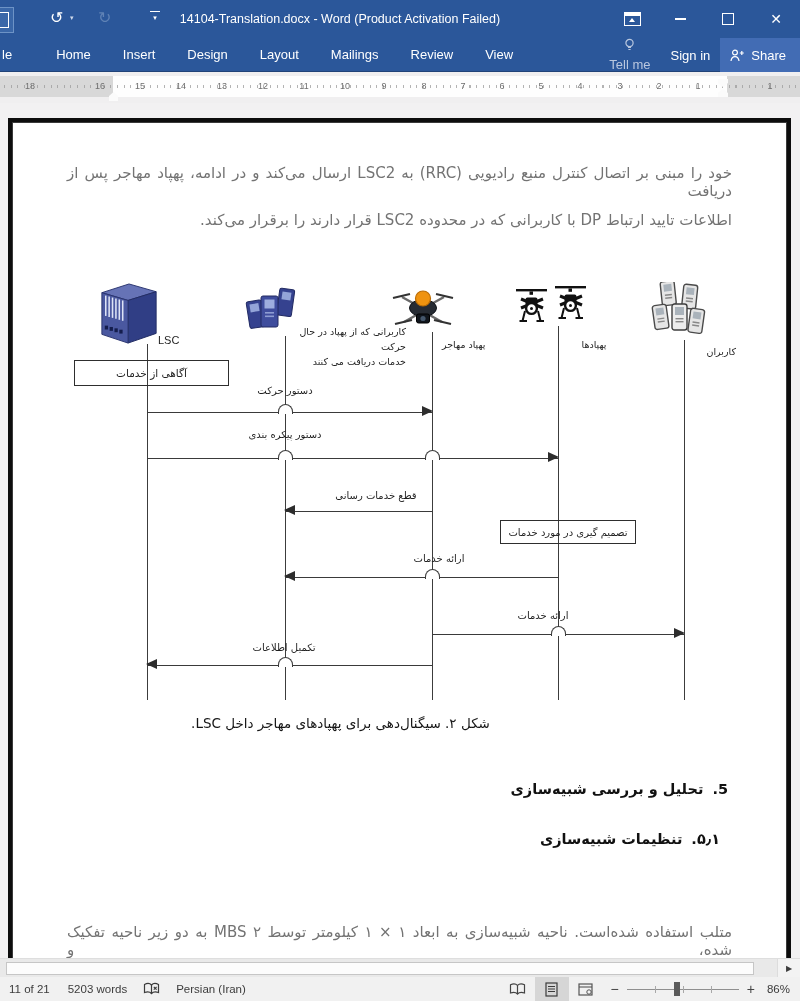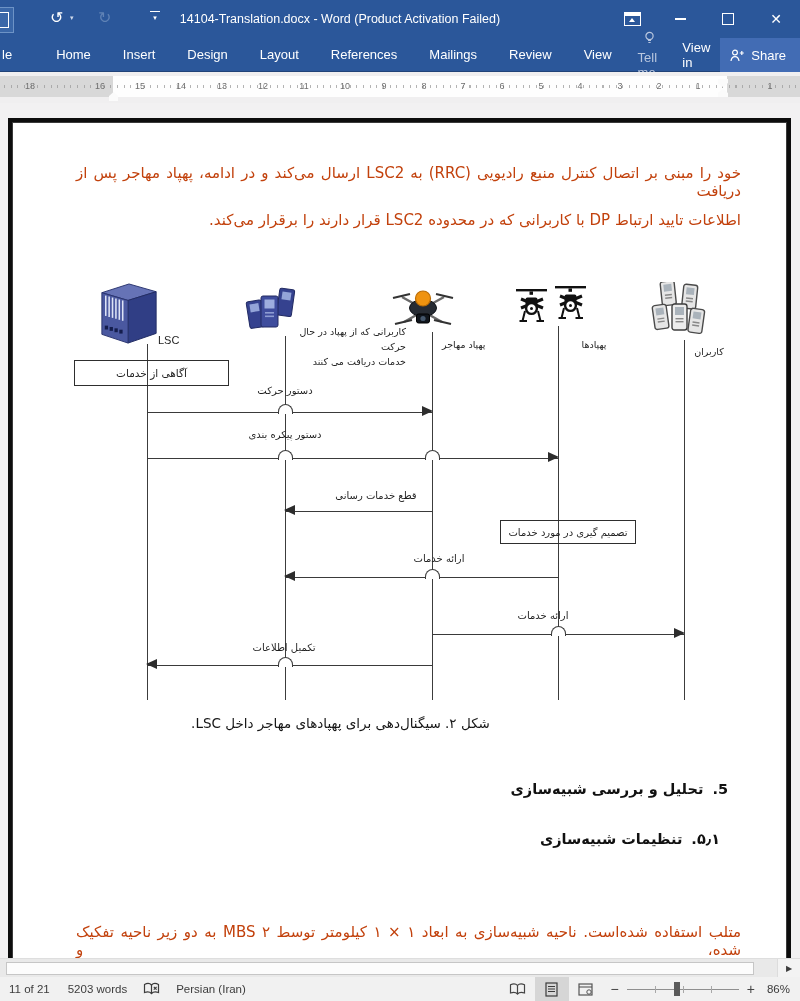--- a/index.html
+++ b/index.html
@@ -40,21 +40,21 @@
     background:repeating-linear-gradient(to right,#9b9b9b 0 1px,transparent 1px 6.65px);opacity:.75;}
   .ruler-num{position:absolute;top:3px;transform:translateX(-50%);font-size:9px;color:#6f6f6f;background:transparent;padding:0 2px;line-height:14px;}
   .marker{position:absolute;background:#fbfbfb;filter:drop-shadow(0 0 .5px #777);}
   .mk-left{left:109px;top:16px;width:9px;height:9px;clip-path:polygon(50% 0,100% 45%,100% 100%,0 100%,0 45%);}
   .mk-fl{left:718px;top:3px;width:10px;height:8px;clip-path:polygon(0 0,100% 0,100% 50%,50% 100%,0 50%);}
   .mk-hang{left:718px;top:13px;width:10px;height:8px;clip-path:polygon(50% 0,100% 50%,100% 100%,0 100%,0 50%);}
   
   .doc-area{position:absolute;left:0;top:103px;width:800px;height:855px;background:#f2f1f2;overflow:hidden;}
   .page{position:absolute;left:8px;top:15px;width:783px;height:852px;background:#fff;border:4px solid #0d0d0d;box-sizing:border-box;}
   .page::before{content:'';position:absolute;inset:0px;border:1px solid #3a3a3a;pointer-events:none;}
-  .para{position:absolute;left:9px;width:775px;padding:0 55px;box-sizing:border-box;font-size:15px;color:#c2410c;direction:rtl;white-space:nowrap;}
+  .para{position:absolute;left:0;width:775px;padding:0 55px;box-sizing:border-box;font-size:15px;color:#737373;direction:rtl;white-space:nowrap;}
   .para.just{white-space:normal;text-align:justify;text-align-last:justify;}
   .para.rt{text-align:right;}
   
   .figure{position:absolute;left:0;top:158px;width:775px;height:432px;}
   .lifeline{position:absolute;width:0;border-left:1.5px solid #3c3c3c;bottom:12px;}
   .msg{position:absolute;height:0;border-top:1.5px solid #3a3a3a;}
   .msg-r::after{content:'';position:absolute;right:-1px;top:-7px;width:0;height:0;
     border-left:11px solid #2d2d2d;border-top:5px solid transparent;border-bottom:5px solid transparent;}
   .msg-l::before{content:'';position:absolute;left:-1px;top:-7px;width:0;height:0;
     border-right:11px solid #2d2d2d;border-top:5px solid transparent;border-bottom:5px solid transparent;}
@@ -113,33 +113,32 @@
     <div class="win-btn close-glyph">✕</div>
   </div>
 </div>
 
 <div class="ribbon">
   <div class="tab file-cut">le</div>
   <div class="tab" style="margin-left:24px">Home</div>
   <div class="tab">Insert</div>
   <div class="tab">Design</div>
   <div class="tab">Layout</div>
-  <div class="tab">References</div>
   <div class="tab">Mailings</div>
   <div class="tab">Review</div>
   <div class="tab">View</div>
   <div class="ribbon-right">
     <div class="tellme">
       <svg width="11" height="14" viewBox="0 0 11 14">
         <circle cx="5.5" cy="5" r="3.6" fill="none" stroke="#b9c7df" stroke-width="1.2"></circle>
         <path d="M4 9.5h3M4.4 11.5h2.2" stroke="#b9c7df" stroke-width="1.2"></path>
       </svg>
       <span>Tell me</span>
     </div>
-    <div class="signin">View in</div>
+    <div class="signin">Sign in</div>
     <div class="share">
       <svg width="15" height="13" viewBox="0 0 15 13">
         <circle cx="5" cy="3.5" r="2.4" fill="none" stroke="#fff" stroke-width="1.2"></circle>
         <path d="M1 12c.4-3 2-4.4 4-4.4s3.6 1.4 4 4.4" fill="none" stroke="#fff" stroke-width="1.2"></path>
         <path d="M11.8 2v4M9.8 4h4" stroke="#fff" stroke-width="1.2"></path>
       </svg>
       <span>Share</span>
     </div>
   </div>
 </div>
@@ -304,21 +303,21 @@
       <div class="lifeline" style="left:546px;top:46px"></div>
       <div class="lifeline" style="left:672px;top:60px"></div>
 
       <div class="actor-label" style="left:146px;top:54px;font-size:11px">LSC</div>
       <div class="actor-label fa" style="left:276px;top:44px;width:118px;text-align:right;font-size:9.5px;line-height:15px">
         <span>کاربرانی که از پهپاد در حال حرکت</span><br>
         <span>خدمات دریافت می کنند</span>
       </div>
       <div class="actor-label fa" style="left:430px;top:59px;font-size:9.5px">پهپاد مهاجر</div>
       <div class="actor-label fa" style="left:551px;top:59px;width:62px;text-align:center;font-size:9.5px">پهپادها</div>
-      <div class="actor-label fa" style="left:670px;top:66px;width:54px;text-align:center;font-size:9.5px">کاربران</div>
+      <div class="actor-label fa" style="left:670px;top:66px;width:54px;font-size:9.5px">کاربران</div>
 
       <div class="fig-note fa" style="left:62px;top:80px;width:153px;height:24px">آگاهی از خدمات</div>
       <div class="fig-note fa" style="left:488px;top:240px;width:134px;height:22px;font-size:10px">تصمیم گیری در مورد خدمات</div>
 
       <div class="fig-label fa" style="left:215px;top:104px;width:116px">دستور حرکت</div>
       <div class="fig-label fa" style="left:208px;top:148px;width:130px">دستور پیکره بندی</div>
       <div class="fig-label fa" style="left:308px;top:209px;width:112px">قطع خدمات رسانی</div>
       <div class="fig-label fa" style="left:375px;top:272px;width:104px">ارائه خدمات</div>
       <div class="fig-label fa" style="left:478px;top:329px;width:106px">ارائه خدمات</div>
       <div class="fig-label fa" style="left:220px;top:361px;width:104px">تکمیل اطلاعات</div>

